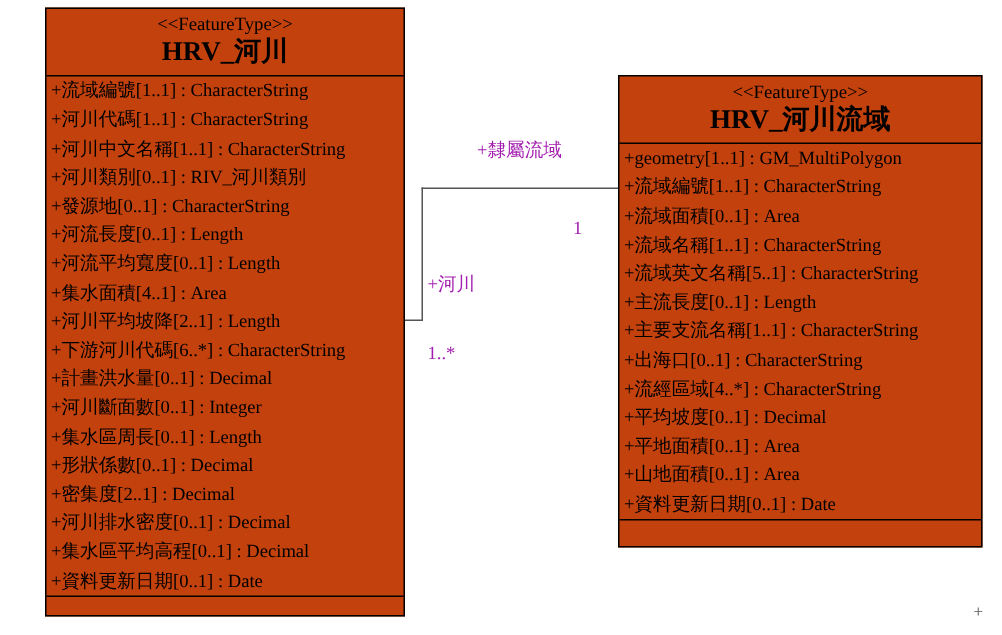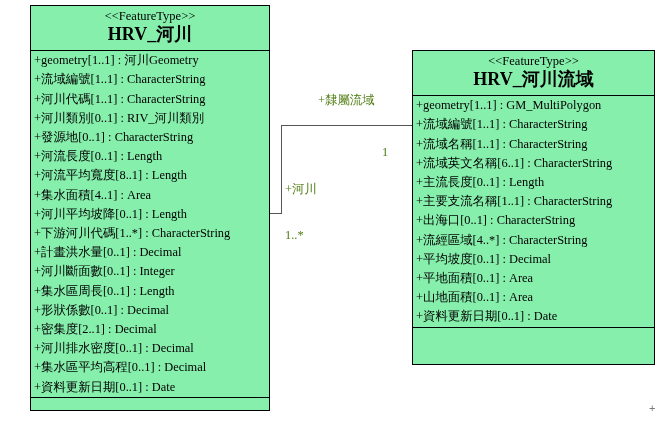--- a/index.html
+++ b/index.html
@@ -19,21 +19,21 @@
   #diagram {
     position: absolute;
     left: 0; top: 0;
     width: 668px;
     height: 423px;
   }
 
   
   .uml-class {
     position: absolute;
-    background: #86efac;
+    background: #c2410c;
     border: 1px solid #000000;
     box-sizing: border-box;
     z-index: 3;
   }
 
   .class-header {
     text-align: center;
     padding: 3px 4px 4px 4px;
     border-bottom: 1px solid #000000;
     line-height: 1.22;
@@ -71,21 +71,21 @@
     background: #555555;
     z-index: 1;
   }
   .assoc-h { height: 1px; }
   .assoc-v { width: 1px; }
 
   .assoc-label {
     position: absolute;
     font-size: 12.4px;
     white-space: nowrap;
-    color: #4d7c0f;
+    color: #a21caf;
     z-index: 2;
   }
 
   .corner-mark {
     position: absolute;
     font-size: 11px;
     color: #7a7a7a;
     font-family: "Liberation Sans", sans-serif;
     z-index: 2;
   }
@@ -103,52 +103,53 @@
   <div class="assoc-label" style="left:382px; top:145px;">1</div>
   <div class="assoc-label" style="left:285px; top:181px;">+河川</div>
   <div class="assoc-label" style="left:285px; top:228px;">1..*</div>
 
   <div class="uml-class" style="left:30px; top:5px; width:240px; height:406px;">
     <div class="class-header">
       <span class="stereotype">&lt;&lt;FeatureType&gt;&gt;</span>
       <span class="class-name">HRV_河川</span>
     </div>
     <div class="attr-compartment">
-      <div class="attr">+geometry[1..1] : 河川Geometry</div>
       <div class="attr">+流域編號[1..1] : CharacterString</div>
       <div class="attr">+河川代碼[1..1] : CharacterString</div>
+      <div class="attr">+河川中文名稱[1..1] : CharacterString</div>
       <div class="attr">+河川類別[0..1] : RIV_河川類別</div>
       <div class="attr">+發源地[0..1] : CharacterString</div>
       <div class="attr">+河流長度[0..1] : Length</div>
-      <div class="attr">+河流平均寬度[8..1] : Length</div>
+      <div class="attr">+河流平均寬度[0..1] : Length</div>
       <div class="attr">+集水面積[4..1] : Area</div>
-      <div class="attr">+河川平均坡降[0..1] : Length</div>
-      <div class="attr">+下游河川代碼[1..*] : CharacterString</div>
+      <div class="attr">+河川平均坡降[2..1] : Length</div>
+      <div class="attr">+下游河川代碼[6..*] : CharacterString</div>
       <div class="attr">+計畫洪水量[0..1] : Decimal</div>
       <div class="attr">+河川斷面數[0..1] : Integer</div>
       <div class="attr">+集水區周長[0..1] : Length</div>
       <div class="attr">+形狀係數[0..1] : Decimal</div>
       <div class="attr">+密集度[2..1] : Decimal</div>
       <div class="attr">+河川排水密度[0..1] : Decimal</div>
       <div class="attr">+集水區平均高程[0..1] : Decimal</div>
       <div class="attr">+資料更新日期[0..1] : Date</div>
     </div>
     <div class="ops-compartment"></div>
   </div>
 
   <div class="uml-class" style="left:412px; top:50px; width:243px; height:315px;">
     <div class="class-header">
       <span class="stereotype">&lt;&lt;FeatureType&gt;&gt;</span>
       <span class="class-name">HRV_河川流域</span>
     </div>
     <div class="attr-compartment">
       <div class="attr">+geometry[1..1] : GM_MultiPolygon</div>
       <div class="attr">+流域編號[1..1] : CharacterString</div>
+      <div class="attr">+流域面積[0..1] : Area</div>
       <div class="attr">+流域名稱[1..1] : CharacterString</div>
-      <div class="attr">+流域英文名稱[6..1] : CharacterString</div>
+      <div class="attr">+流域英文名稱[5..1] : CharacterString</div>
       <div class="attr">+主流長度[0..1] : Length</div>
       <div class="attr">+主要支流名稱[1..1] : CharacterString</div>
       <div class="attr">+出海口[0..1] : CharacterString</div>
       <div class="attr">+流經區域[4..*] : CharacterString</div>
       <div class="attr">+平均坡度[0..1] : Decimal</div>
       <div class="attr">+平地面積[0..1] : Area</div>
       <div class="attr">+山地面積[0..1] : Area</div>
       <div class="attr">+資料更新日期[0..1] : Date</div>
     </div>
     <div class="ops-compartment"></div>

